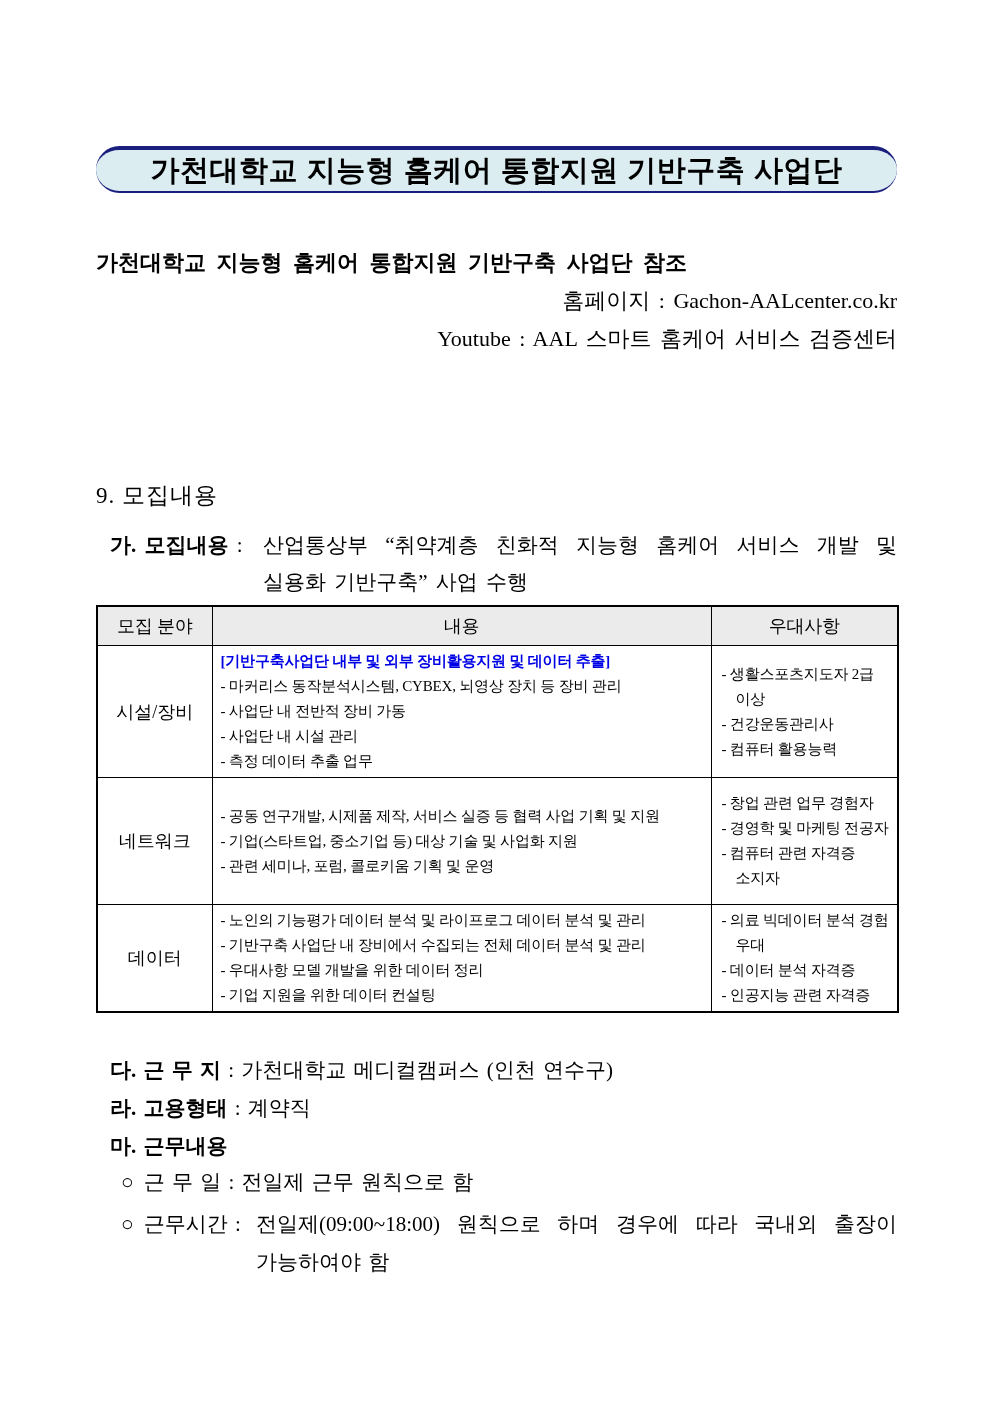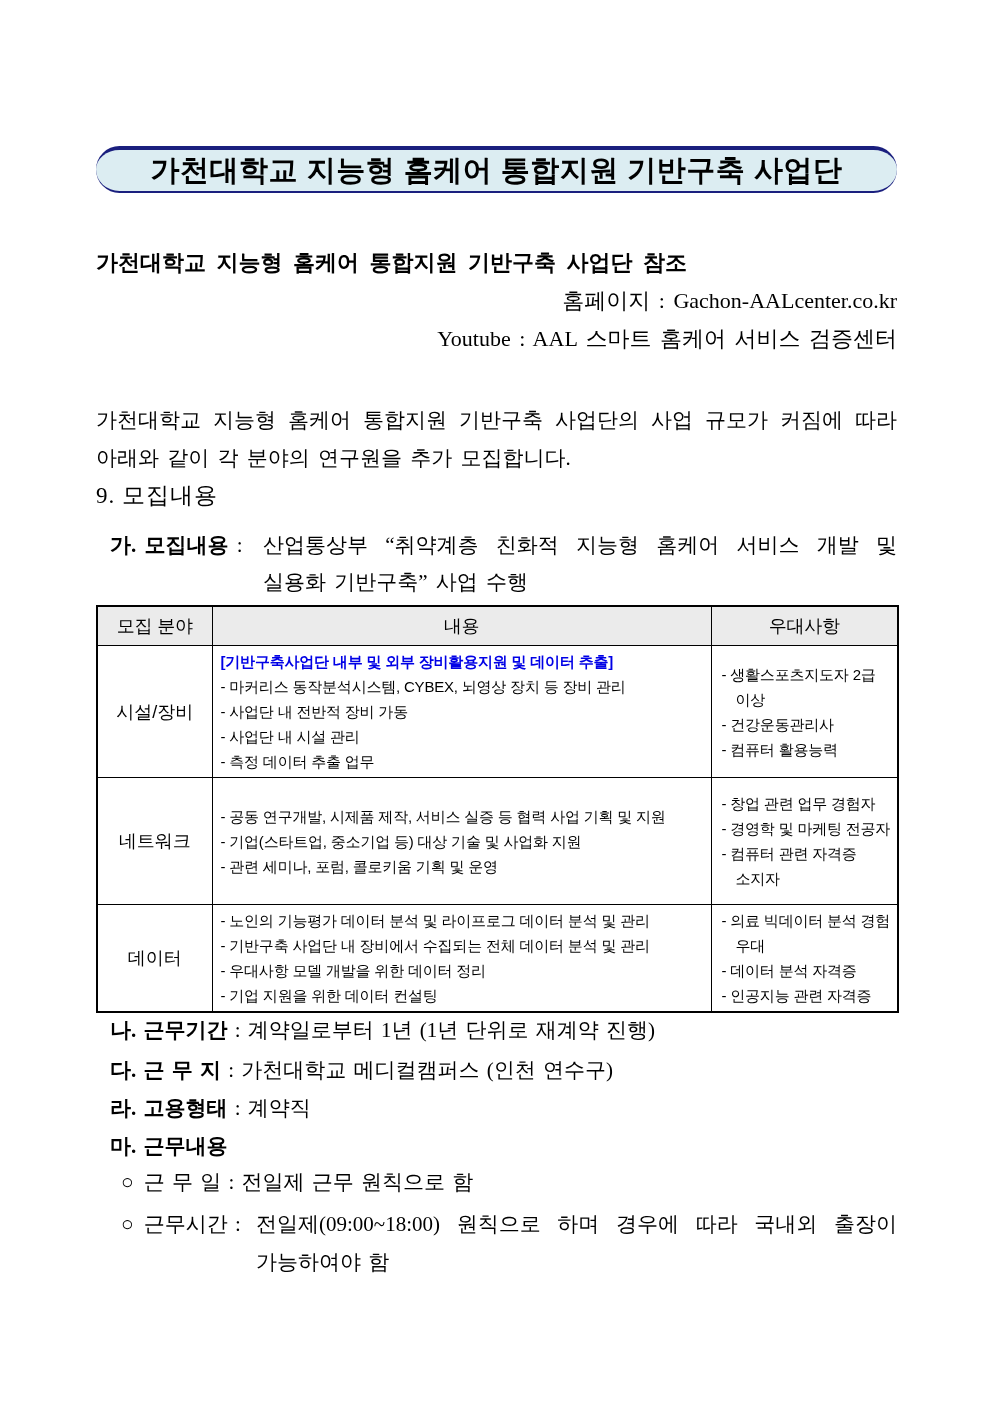--- a/index.html
+++ b/index.html
@@ -62,21 +62,21 @@
   .item-sub1{position:absolute;left:0;top:1168px;width:100%;padding-left:25px;box-sizing:border-box;line-height:28px;}
   .item-sub2{position:absolute;left:0;top:1205px;width:100%;padding-left:160px;box-sizing:border-box;line-height:38px;}
   .item-sub2 .hang-label{left:25px;}
   .bullet{margin-right:10px;}
 
   
   .recruit-table{position:absolute;left:0;top:605px;
     border-collapse:collapse;table-layout:fixed;width:801px;
     font-family:"Liberation Sans", sans-serif;font-size:15px;
     letter-spacing:-0.2px;}
-  .recruit-table td,.recruit-table th{border:1px solid #000;vertical-align:middle;}
+  .recruit-table td,.recruit-table th{border:1px solid #000;vertical-align:middle;font-family:Liberation Serif, serif;}
   .recruit-table{border:2px solid #000;}
   .recruit-table th{
     background:var(--table-header-bg,#ebebeb);
     height:38px;font-size:18px;font-weight:normal;text-align:center;padding:0;}
   td.field-cell{text-align:center;font-size:18px;letter-spacing:0;}
   td.content-cell{padding:3px 4px 3px 8px;}
   td.pref-cell{padding:3px 4px 3px 10px;}
   .cell-title{color:var(--highlight-blue,#0000e6);font-weight:bold;line-height:25px;word-break:keep-all;}
   ul.lines{margin:0;padding:0;list-style:none;}
   ul.lines li{line-height:25px;word-break:keep-all;padding-left:16px;text-indent:-16px;}
@@ -90,21 +90,20 @@
   <div class="content">
 
     <div class="title-box">
       <div>가천대학교 지능형 홈케어 통합지원 기반구축 사업단</div>
     </div>
 
     <div class="ref-line bold">가천대학교 지능형 홈케어 통합지원 기반구축 사업단 참조</div>
     <div class="homepage-line">홈페이지 : Gachon-AALcenter.co.kr</div>
     <div class="youtube-line">Youtube : AAL 스마트 홈케어 서비스 검증센터</div>
 
-    <p class="intro">가천대학교 지능형 홈케어 통합지원 기반구축 사업단의 사업 규모가 커짐에 따라 아래와 같이 각 분야의 연구원을 추가 모집합니다.</p>
 
     <h2 class="sec-heading">9. 모집내용</h2>
 
     <div class="hang item-ga">
       <span class="hang-label"><span class="bold">가. 모집내용</span><span> : </span></span>
       <span>산업통상부 “취약계층 친화적 지능형 홈케어 서비스 개발 및 실용화 기반구축” 사업 수행</span>
     </div>
 
     <table class="recruit-table">
       <colgroup>
@@ -170,21 +169,20 @@
             <ul class="lines">
               <li>- 의료 빅데이터 분석 경험 우대</li>
               <li>- 데이터 분석 자격증</li>
               <li>- 인공지능 관련 자격증</li>
             </ul>
           </td>
         </tr>
       </tbody>
     </table>
 
-    <div class="line-item item-na"><span class="bold">나. 근무기간</span><span> : </span><span>계약일로부터 1년 (1년 단위로 재계약 진행)</span></div>
 
     <div class="line-item item-da"><span class="bold">다. 근 무 지</span><span> : </span><span>가천대학교 메디컬캠퍼스 (인천 연수구)</span></div>
 
     <div class="line-item item-ra"><span class="bold">라. 고용형태</span><span> : </span><span>계약직</span></div>
 
     <div class="line-item item-ma"><span class="bold">마. 근무내용</span></div>
 
     <div class="sub-item item-sub1"><span class="bullet">○</span><span>근 무 일</span><span> : </span><span>전일제 근무 원칙으로 함</span></div>
 
     <div class="hang sub-item item-sub2">

